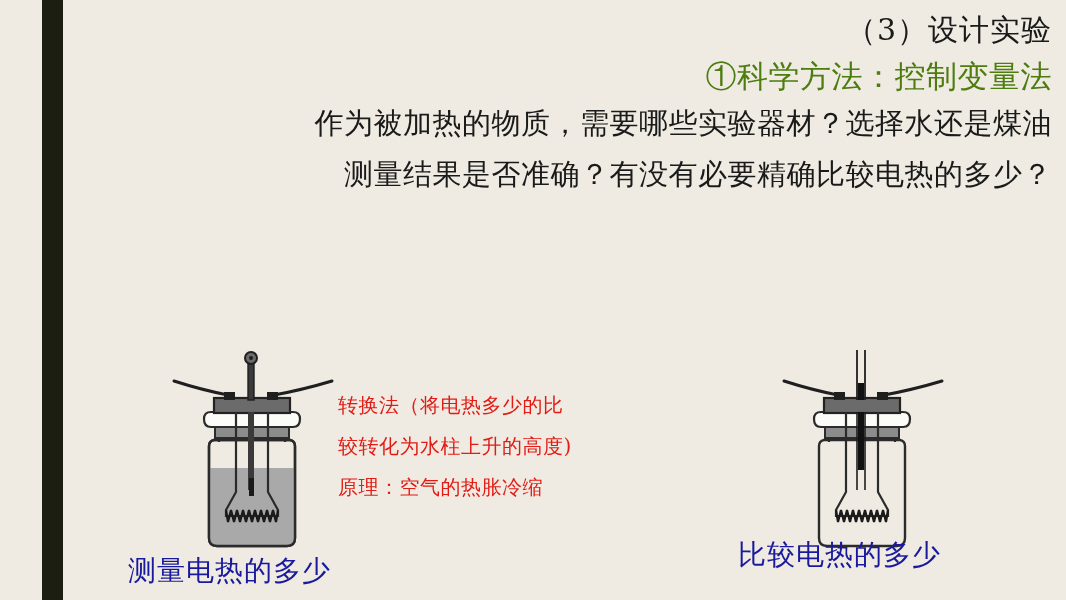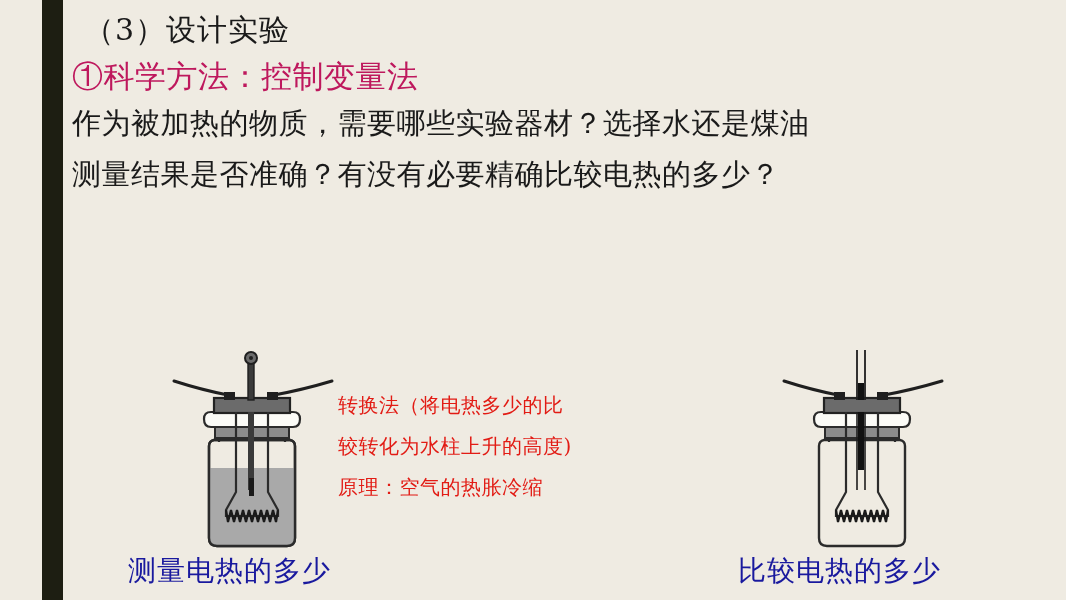--- a/index.html
+++ b/index.html
@@ -27,37 +27,38 @@
     width: 21px;
     height: 600px;
     background: #1d1e12;
   }
   
   #text-block {
     position: absolute;
     left: 72px;
     top: 0;
     width: 980px;
+    text-align: right;
   }
   .line {
     white-space: nowrap;
     color: #1a1a1a;
     font-family: "DejaVu Serif", "Liberation Serif", serif;
   }
   #title-line {
     font-size: 30px;
     line-height: 48px;
     padding-top: 6px;
     padding-left: 12px;
     letter-spacing: 1px;
   }
   #red-heading {
     font-size: 31px;
     line-height: 44px;
-    color: #be185d;
+    color: #4d7c0f;
     letter-spacing: 0.5px;
     padding-left: 0px;
   }
   .body-line {
     font-size: 29px;
     line-height: 51px;
     letter-spacing: 0.5px;
   }
   
   .apparatus {
@@ -81,21 +82,21 @@
   
   .caption {
     position: absolute;
     color: #19199e;
     font-size: 28px;
     white-space: nowrap;
     font-family: Liberation Serif, serif;
     letter-spacing: 1px;
   }
   #caption-left  { left: 128px; top: 552px; }
-  #caption-right { left: 738px; top: 552px; }
+  #caption-right { left: 738px; top: 536px; }
 </style>
 </head>
 <body>
 
 <div id="slide">
 
   <div id="accent-bar"></div>
 
   <div id="text-block">
     <div id="title-line" class="line">（3）设计实验</div>

